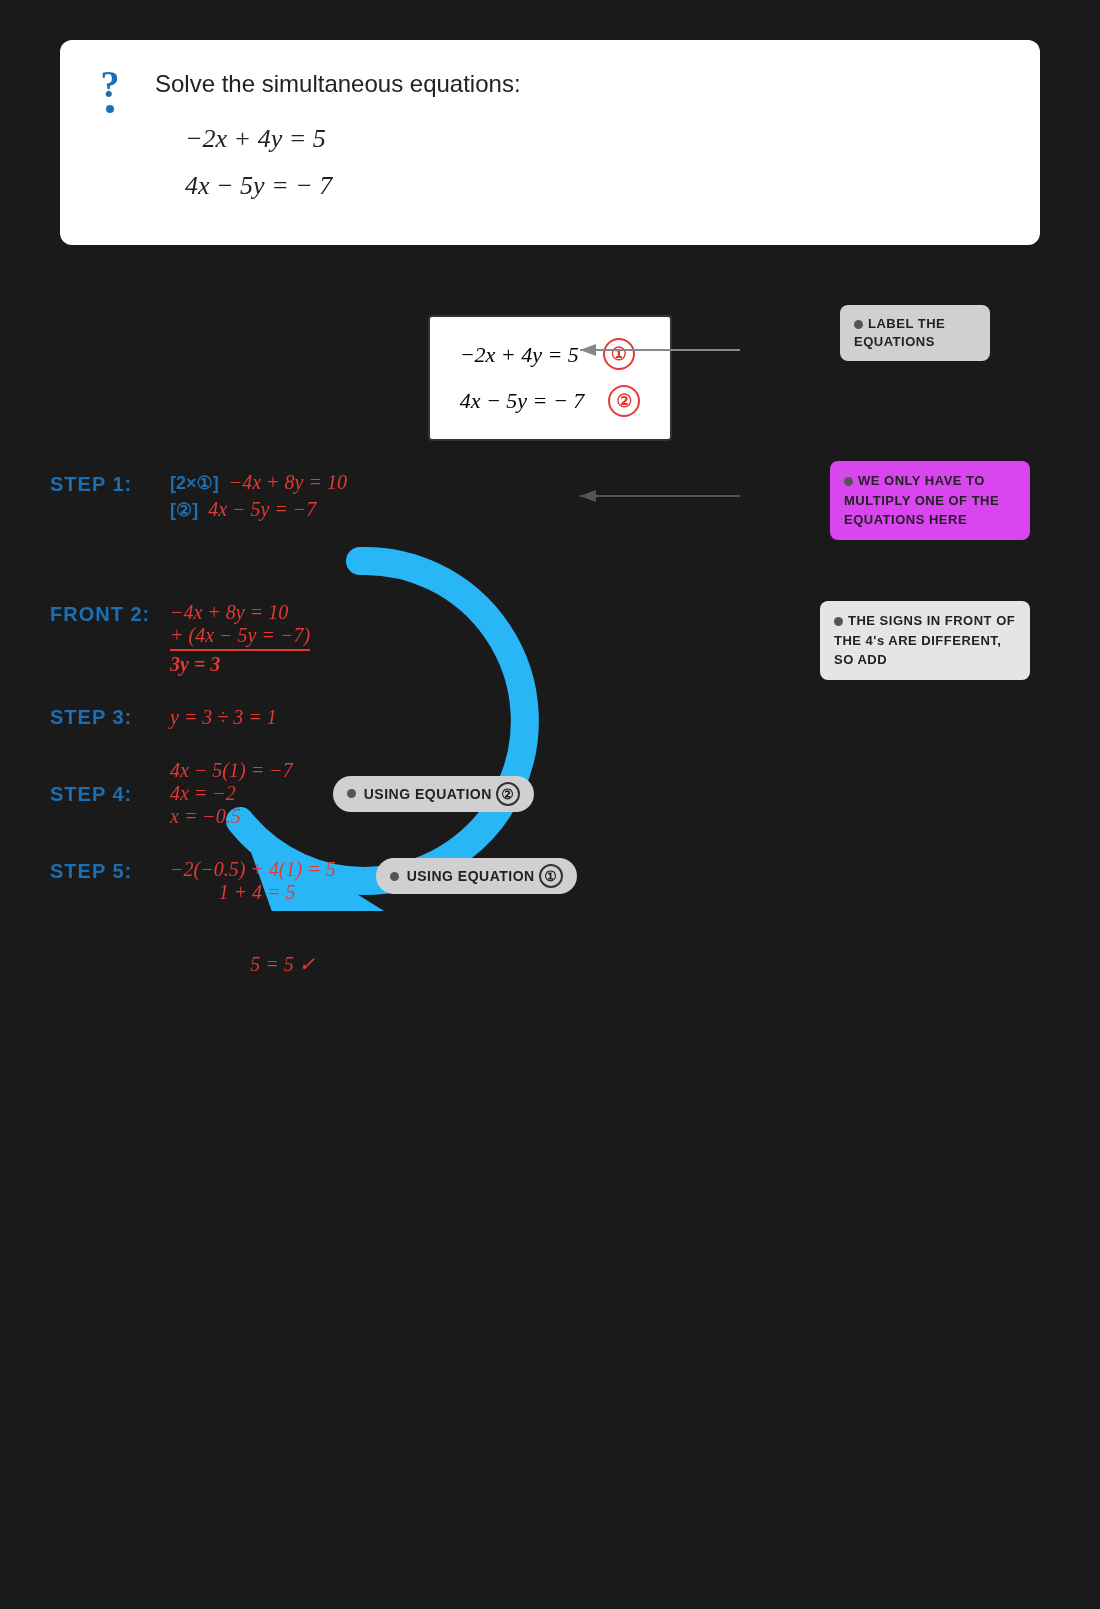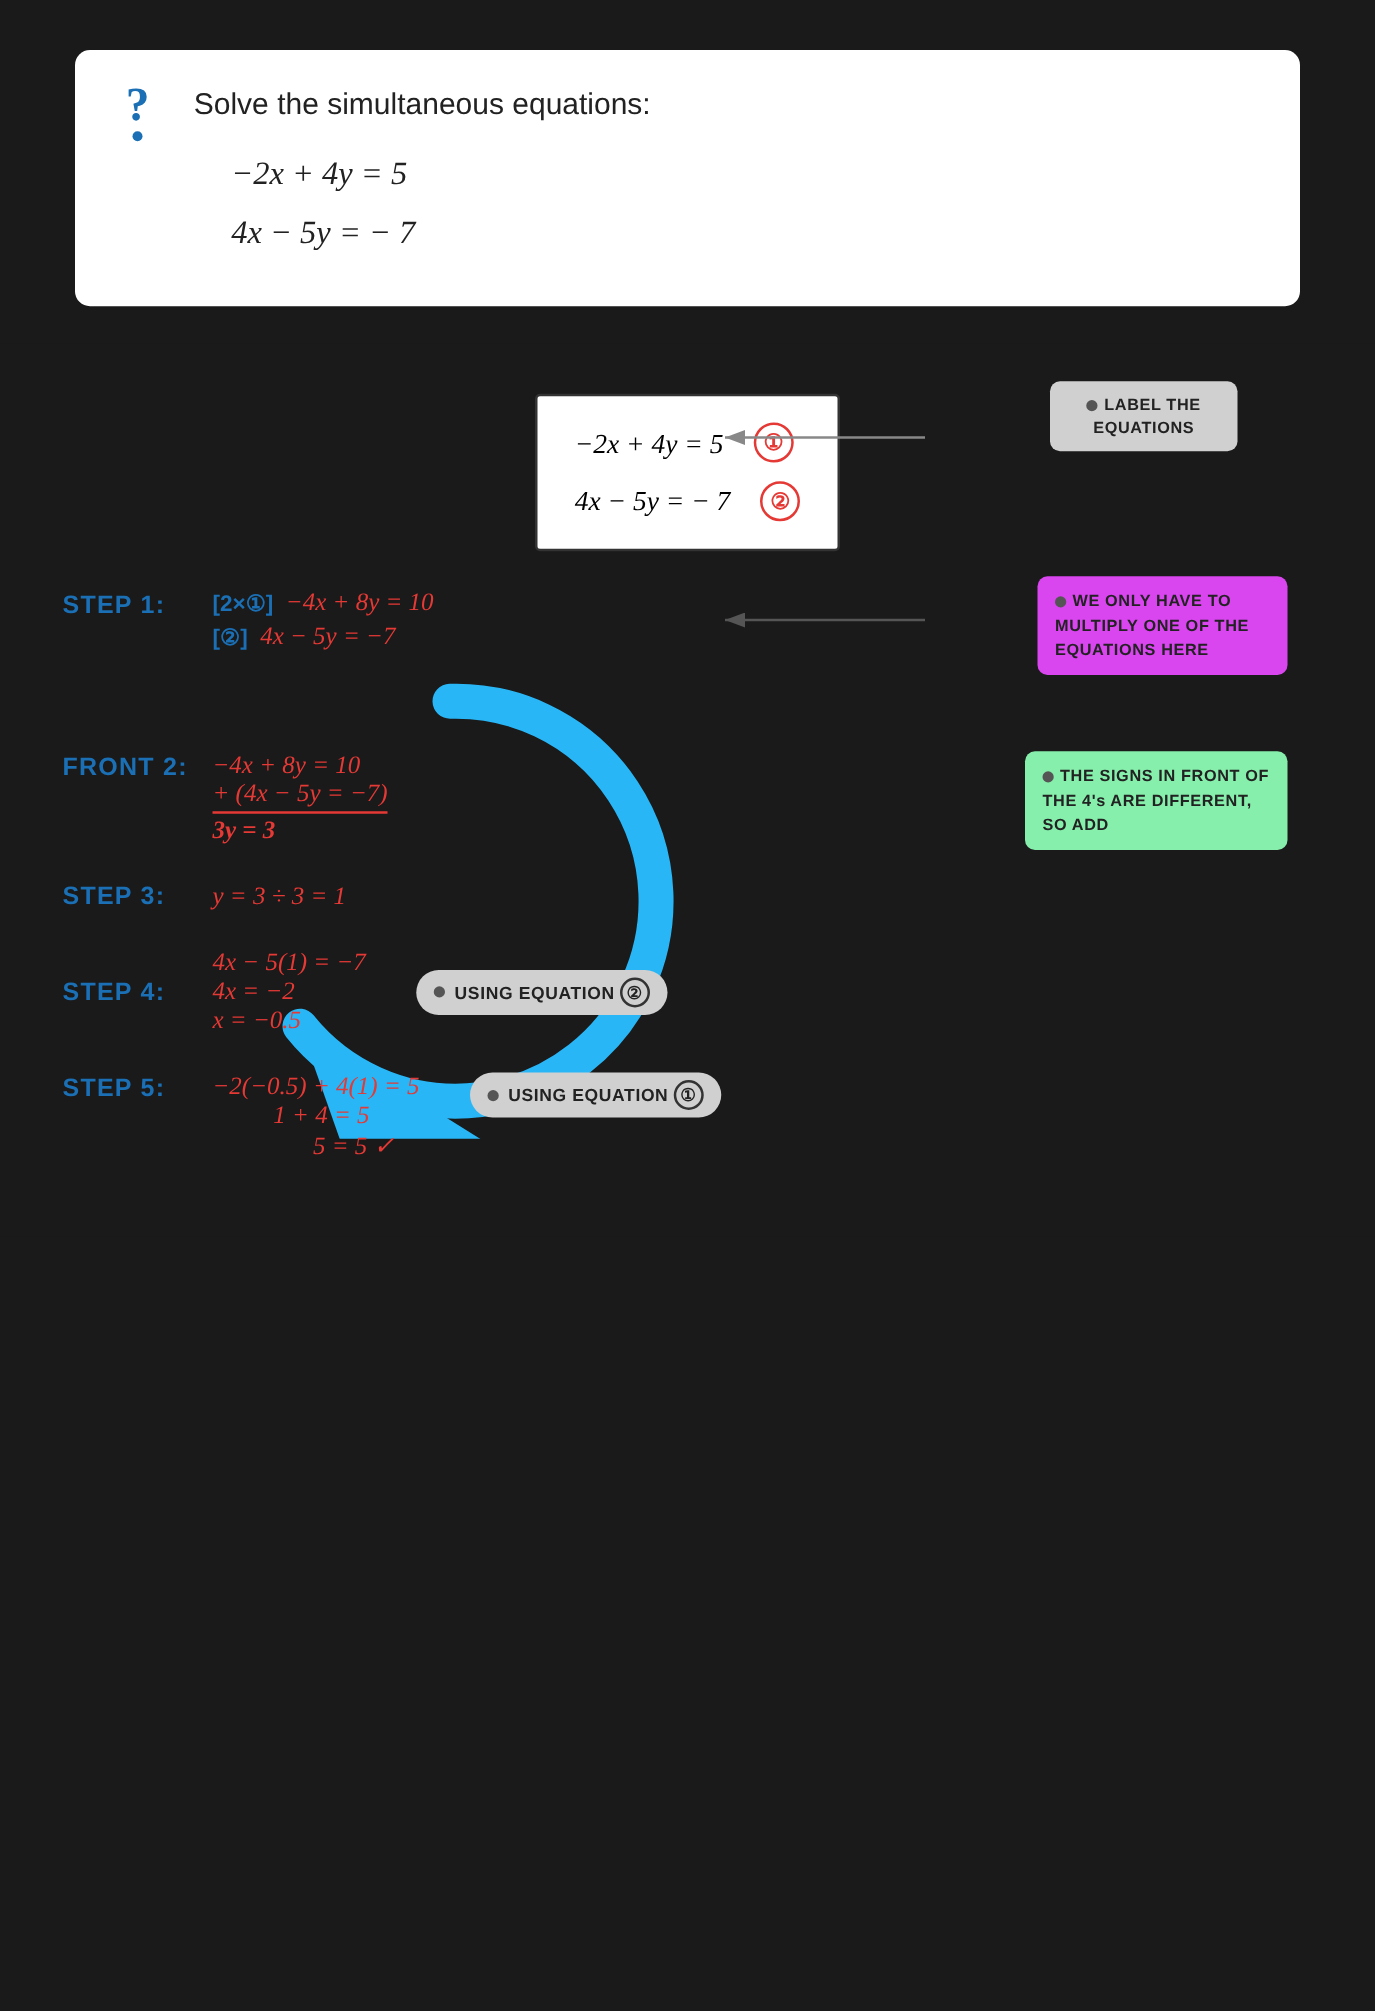--- a/index.html
+++ b/index.html
@@ -141,21 +141,21 @@
           <span>−2x + 4y = 5</span>
           <span class="circle-num">①</span>
         </div>
         <div class="eq-label-row">
           <span>4x − 5y = − 7</span>
           <span class="circle-num">②</span>
         </div>
       </div>
 
       <div style="position:absolute; right:60px; top:-10px; display:flex; align-items:center; gap:8px;">
-        <div style="background:#d0d0d0; border-radius:8px; padding:10px 14px; font-size:13px; font-weight:bold; color:#222; letter-spacing:0.5px; line-height:1.4; max-width:150px; text-align:center;">
+        <div style="background:#d0d0d0; border-radius:8px; padding:10px 14px; font-size:13px; font-weight:bold; color:#222; letter-spacing:0.5px; line-height:1.4; max-width:150px; ">
           <span style="display:inline-block; width:9px; height:9px; background:#555; border-radius:50%; margin-right:5px; vertical-align:middle;"></span><span>LABEL THE EQUATIONS</span>
         </div>
       </div>
 
       <svg style="position:absolute; left:0; top:0; width:100%; height:100%; pointer-events:none; overflow:visible;">
         <line x1="690" y1="35" x2="530" y2="35" stroke="#888" stroke-width="2" marker-end="url(#arrowhead1)"></line>
         <defs>
           <marker id="arrowhead1" markerWidth="8" markerHeight="6" refX="8" refY="3" orient="auto">
             <polygon points="0 0, 8 3, 0 6" fill="#888"></polygon>
           </marker>
@@ -211,21 +211,21 @@
       <div style="position:relative; margin-bottom:20px; z-index:2; margin-top:80px;">
         <div style="display:flex; align-items:flex-start; gap:10px;">
           <span style="color:#1a6fb5; font-size:20px; font-weight:bold; min-width:110px; padding-top:2px; font-family:Arial; letter-spacing:1px;">FRONT  2:</span>
           <div>
             <div style="font-family:'Times New Roman',serif; font-style:italic; font-size:20px; color:#e53935;">−4x + 8y = 10</div>
             <div style="font-family:'Times New Roman',serif; font-style:italic; font-size:20px; color:#e53935; border-bottom: 2px solid #e53935; padding-bottom:2px;">+ (4x − 5y = −7)</div>
             <div style="font-family:'Times New Roman',serif; font-style:italic; font-size:20px; color:#e53935; font-weight:bold; margin-top:2px;">3y = 3</div>
           </div>
         </div>
 
-        <div style="position:absolute; right:20px; top:0; background:#86efac; border-radius:8px; padding:10px 14px; font-size:13px; font-weight:bold; color:#222; letter-spacing:0.5px; line-height:1.5; max-width:210px;">
+        <div style="position:absolute; right:20px; top:0; background:#e5e5e5; border-radius:8px; padding:10px 14px; font-size:13px; font-weight:bold; color:#222; letter-spacing:0.5px; line-height:1.5; max-width:210px;">
           <span style="display:inline-block; width:9px; height:9px; background:#555; border-radius:50%; margin-right:5px; vertical-align:middle;"></span><span>THE SIGNS IN FRONT OF THE 4's ARE DIFFERENT, SO ADD</span>
         </div>
       </div>
 
       <div style="position:relative; margin-top:30px; margin-bottom:30px; z-index:2;">
         <div style="display:flex; align-items:center; gap:10px;">
           <span style="color:#1a6fb5; font-size:20px; font-weight:bold; min-width:110px; font-family:Arial; letter-spacing:1px;">STEP  3:</span>
           <span style="font-family:'Times New Roman',serif; font-style:italic; font-size:20px; color:#e53935;">y = 3 ÷ 3 = 1</span>
         </div>
       </div>
@@ -246,21 +246,21 @@
           </div>
         </div>
       </div>
 
       <div style="position:relative; margin-top:30px; margin-bottom:20px; z-index:2;">
         <div style="display:flex; align-items:flex-start; gap:10px;">
           <span style="color:#1a6fb5; font-size:20px; font-weight:bold; min-width:110px; padding-top:2px; font-family:Arial; letter-spacing:1px;">STEP  5:</span>
           <div>
             <div style="font-family:'Times New Roman',serif; font-style:italic; font-size:20px; color:#e53935;">−2(−0.5) + 4(1) = 5</div>
             <div style="font-family:'Times New Roman',serif; font-style:italic; font-size:20px; color:#e53935; text-align:right; padding-right:40px;">1 + 4 = 5</div>
-            <div style="font-family:'Times New Roman',serif; font-style:italic; font-size:20px; color:#e53935; text-align:right; padding-right:20px;">5 = 5 ✓</div>
+            <div style="font-family:'Times New Roman',serif; font-style:italic; font-size:20px; color:#e53935; text-align:right; padding-right:20px;margin-top:48px;">5 = 5 ✓</div>
           </div>
 
           <div style="display:flex; align-items:center; margin-left:30px; background:#d0d0d0; border-radius:20px; padding:6px 14px; font-size:14px; font-weight:bold; color:#222; letter-spacing:0.5px;">
             <span style="display:inline-block; width:9px; height:9px; background:#555; border-radius:50%; margin-right:8px;"></span>
             <span>USING EQUATION </span>
             <span style="display:inline-flex; align-items:center; justify-content:center; width:24px; height:24px; border-radius:50%; border:2px solid #333; margin-left:4px; font-size:14px;">①</span>
           </div>
         </div>
       </div>
 

